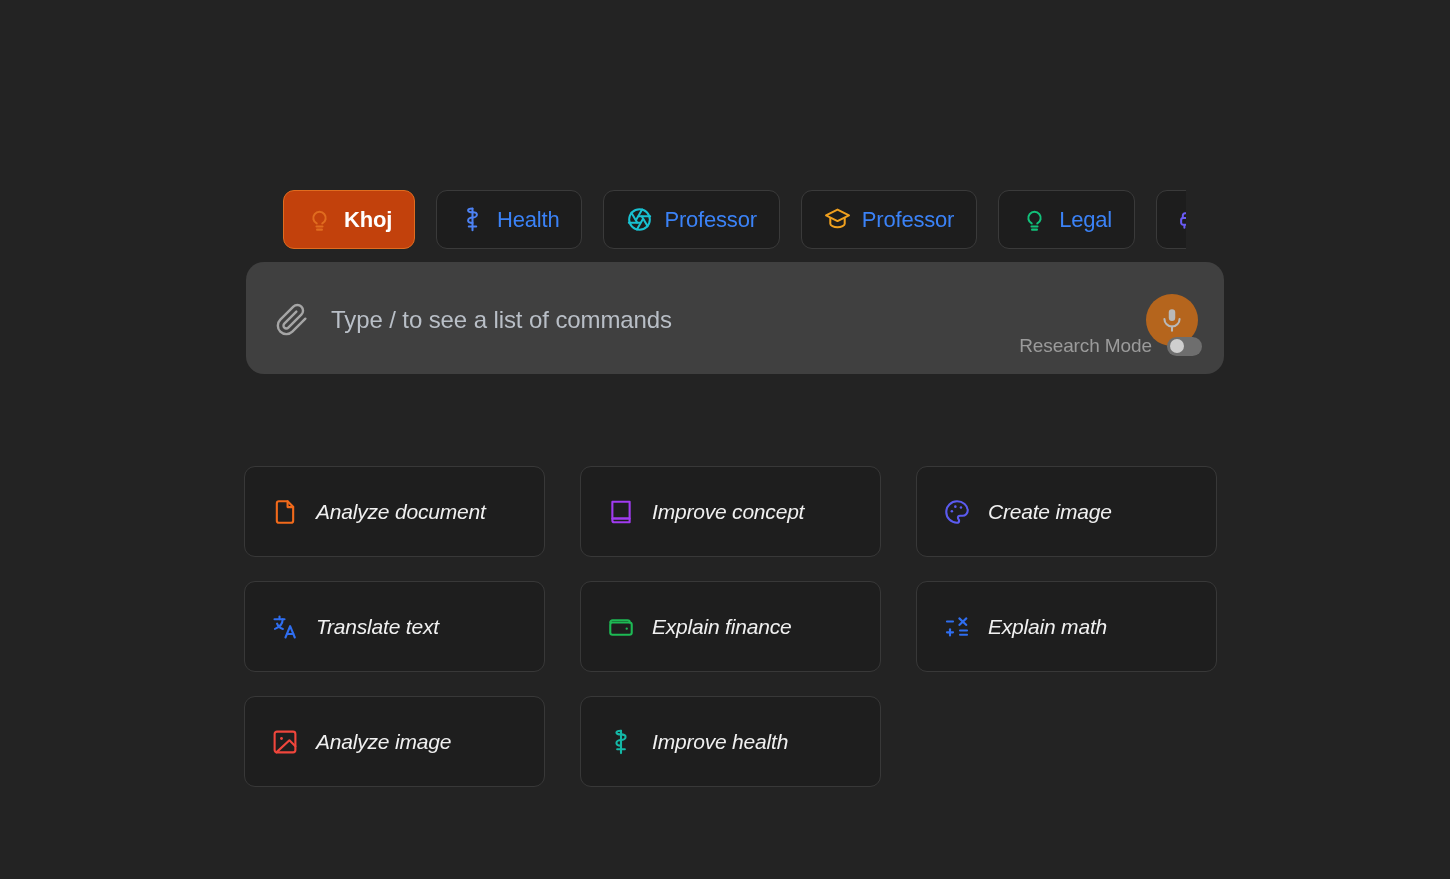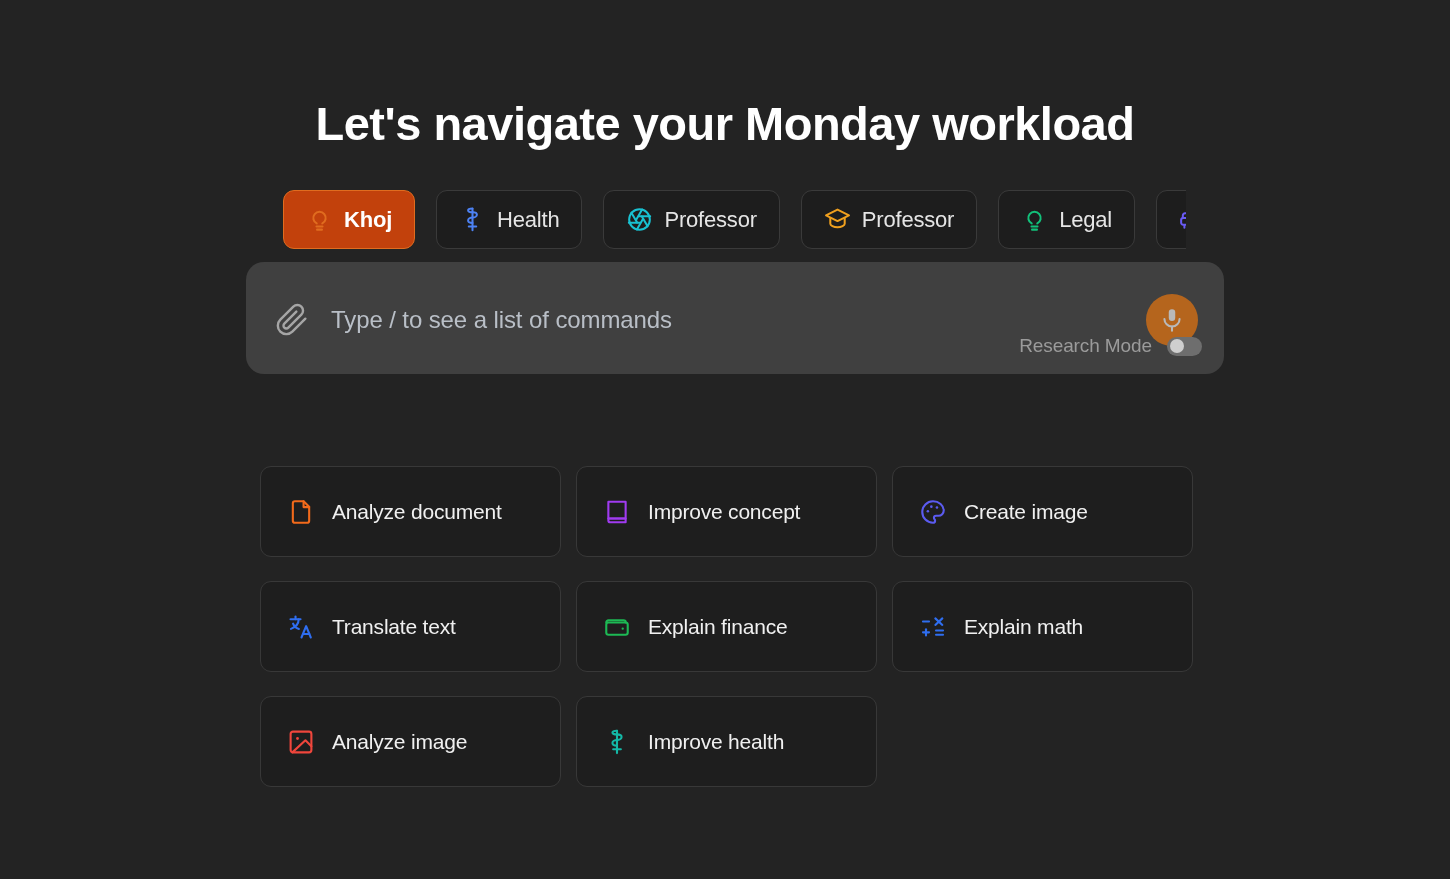--- a/index.html
+++ b/index.html
@@ -65,21 +65,21 @@
     white-space: nowrap;
   }
 
   .agent-tab.selected {
     border: 1px solid #e06c1f;
     background: #c2410c;
   }
 
   .agent-tab .agent-label {
     font-size: 22px;
-    color: #e5e5e5;
+    color: #3b82f6;
     letter-spacing: -0.2px;
   }
 
   .agent-tab.selected .agent-label {
     color: #ffffff;
     font-weight: bold;
   }
 
   .agent-icon {
     width: 27px;
@@ -184,25 +184,26 @@
     width: 14px;
     height: 14px;
     border-radius: 50%;
     background: #cfcfcf;
   }
 
   
   .suggestions {
     position: absolute;
     top: 466px;
-    left: 260px;
+    left: 244px;
     width: 951px;
     display: grid;
     grid-template-columns: 301px 301px 301px;
-    gap: 24px 15px;
+    gap: 24px 35px;
+    font-style: italic;
   }
 
   .suggestion-card {
     height: 91px;
     background: #1e1e1e;
     border: 1px solid #383838;
     border-radius: 11px;
     display: flex;
     align-items: center;
     padding-left: 26px;
@@ -224,21 +225,20 @@
     color: #f0f0f0;
     letter-spacing: -0.2px;
     white-space: nowrap;
   }
 </style>
 </head>
 <body>
 
 <div class="page">
 
-  <h1 class="title">Let's navigate your Monday workload</h1>
 
   <div class="agent-bar">
       <div class="agent-tab selected">
         <span class="agent-icon">
           <svg xmlns="http://www.w3.org/2000/svg" width="27" height="27" viewBox="0 0 24 24" fill="none" stroke="#e06c1f" stroke-width="1.8" stroke-linecap="round" stroke-linejoin="round">
             <path d="M9.5 15.5a5.5 5.5 0 1 1 5 0"></path>
             <line x1="9.3" y1="18.3" x2="14.7" y2="18.3"></line>
             <line x1="9.8" y1="21" x2="14.2" y2="21"></line>
           </svg>
         </span>

